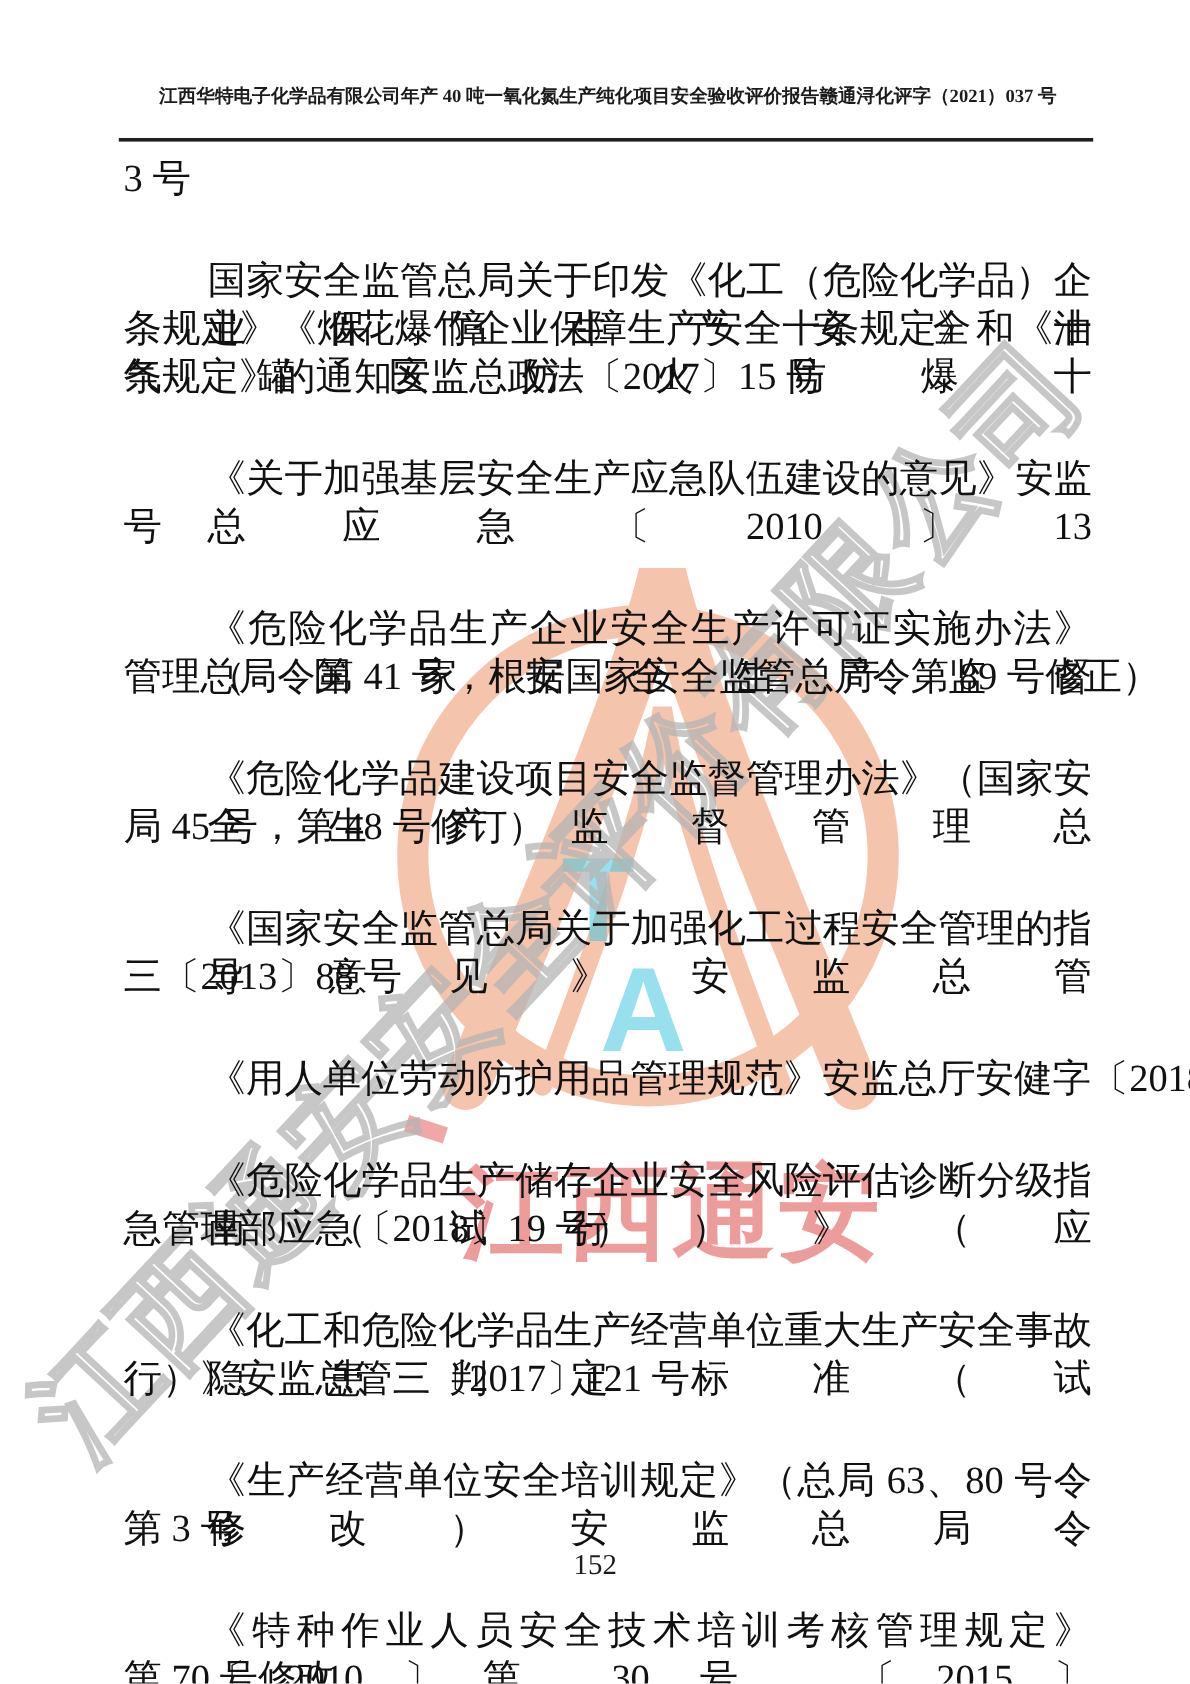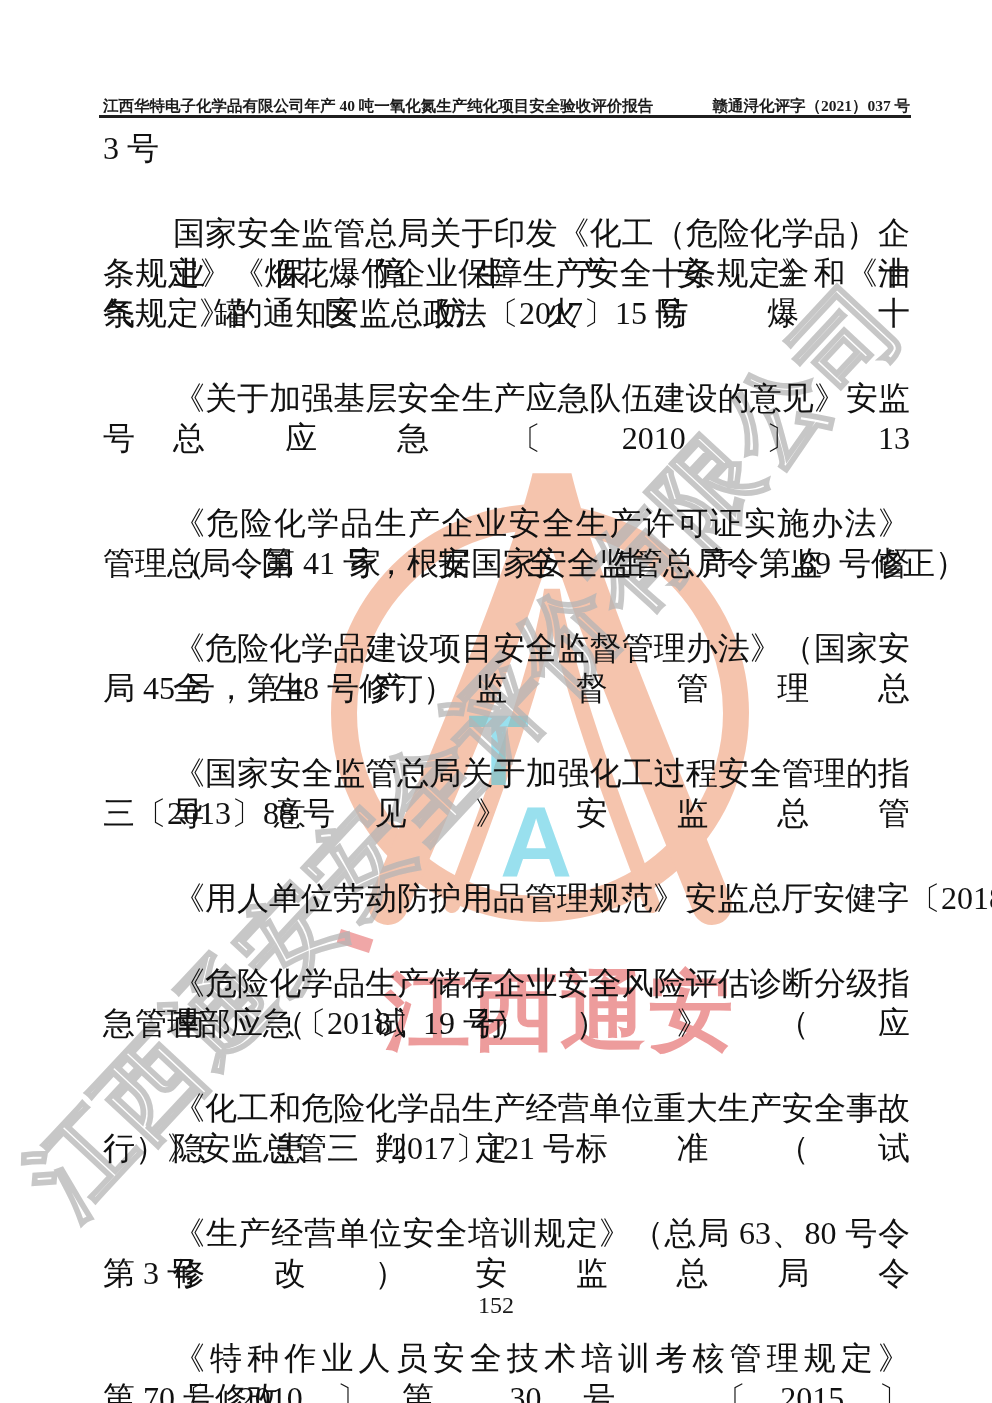--- a/index.html
+++ b/index.html
@@ -3,22 +3,22 @@
 <meta charset="utf-8">
 <style>
   html,body{margin:0;padding:0;}
   body{
     width:992px;height:1403px;position:relative;background:#ffffff;
     font-family:"Liberation Serif","DejaVu Serif",serif;
     overflow:hidden;
   }
   
   .header{
-    position:absolute;left:103px;top:96px;width:807px;
-    display:flex;justify-content:space-between;align-items:baseline;
+    position:absolute;left:103px;top:70px;width:807px;
+    display:flex;justify-content:center;align-items:baseline;
     font-size:15.5px;font-weight:bold;color:#1c1c1c;z-index:3;
     white-space:nowrap;
   }
   .header-rule{
     position:absolute;left:99px;top:115px;width:812px;height:3px;
     background:#1f1f1f;z-index:3;
   }
   
   .body-text{
     position:absolute;left:103px;top:128px;width:807px;z-index:2;

